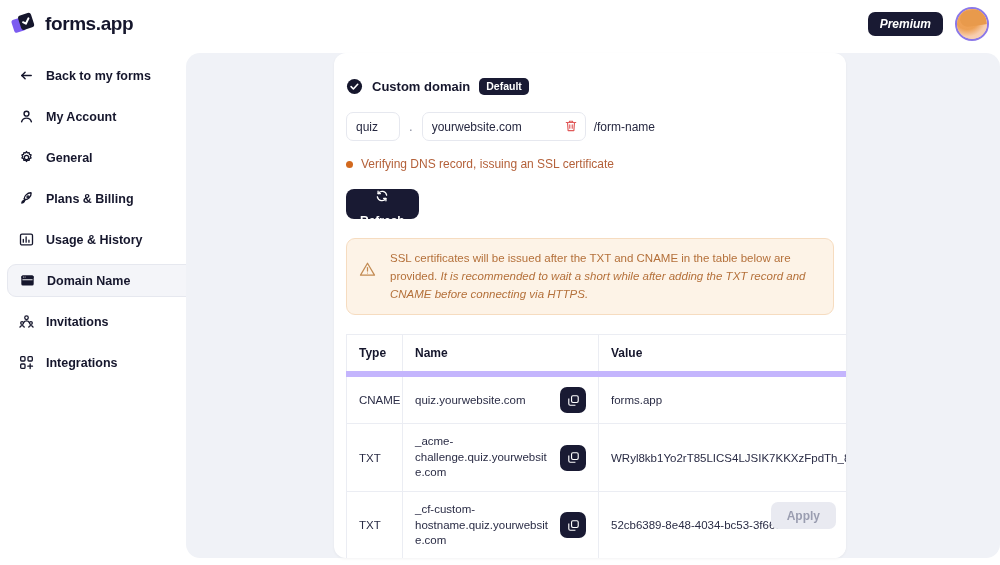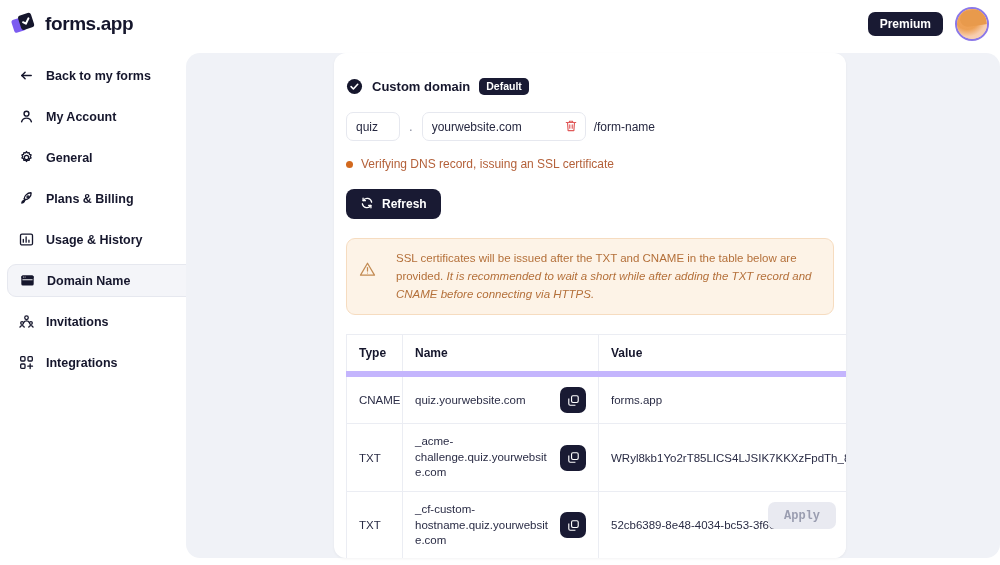--- a/index.html
+++ b/index.html
@@ -15,21 +15,21 @@
   .topbar {
     position: absolute; top: 0; left: 0; width: 1000px; height: 47px;
     background: #fff; display: flex; align-items: center;
   }
   .brand { display: flex; align-items: center; gap: 9px; margin-left: 10px; }
   .logo-mark { width: 26px; height: 26px; position: relative; }
   .brand-name {
     font-size: 19px; font-weight: bold; color: #15162c; letter-spacing: -0.4px;
   }
   .topbar-right {
-    margin-left: auto; display: flex; align-items: center; gap: 12px; margin-right: 11px;
+    margin-left: auto; display: flex; align-items: center; gap: 12px; margin-right: 11px; font-style: italic;
   }
   .premium-badge {
     background: #191a33; color: #fff; font-size: 12px; font-weight: bold;
     border-radius: 7px; padding: 6px 12px; line-height: 1; cursor: pointer;
   }
   .avatar {
     width: 34px; height: 34px; border-radius: 50%;
     border: 2px solid #8b78e8; overflow: hidden; position: relative;
     background: #f6d8c0; cursor: pointer;
   }
@@ -117,27 +117,27 @@
     display: flex; align-items: center; gap: 8px; margin-top: 16px; padding: 0 12px;
   }
   .status-dot { width: 7px; height: 7px; border-radius: 50%; background: #d2691e; flex:0 0 7px; }
   .status-text { font-size: 12px; color: #b4613a; }
 
   
   .refresh-btn {
     margin: 18px 0 0 12px; display: inline-flex; align-items: center; gap: 8px;
     background: #191a33; color: #fff; border: 0; border-radius: 8px;
     height: 30px; padding: 0 14px; cursor: pointer;
-    font-size: 12px; font-weight: bold; font-family: "Liberation Sans", sans-serif;
+    font-size: 12px; font-weight: bold; font-family: "Liberation Sans", sans-serif; flex-direction: column;
   }
 
   
   .warn-box {
     margin: 19px 12px 0 12px; background: #fdf3e7; border: 1px solid #f6dcc0;
-    border-radius: 9px; padding: 11px 12px; display: flex; gap: 20px; align-items: flex-start;
+    border-radius: 9px; padding: 11px 12px; display: flex; gap: 14px; align-items: flex-start;
   }
   .warn-ico { width: 17px; height: 17px; flex:0 0 17px; margin-top: 11px; }
   .warn-lines { font-size: 11.5px; color: #b4703a; line-height: 1.55; }
   .warn-lines .l2 { font-style: italic; }
 
   
   .table-scroll { margin: 19px 0 0 12px; overflow: hidden; }
   .dns-table {
     width: 524px; border-collapse: collapse;
     border: 1px solid #ebedf3; border-radius: 9px;
@@ -168,21 +168,21 @@
   
   .howto-row { display: flex; justify-content: flex-end; padding: 14px 18px 0 0; }
 
   
   .apply-row {
     position: absolute; right: 10px; bottom: 29px;
   }
   .apply-btn {
     background: #e9eaf1; color: #9a9db0; border: 0; border-radius: 7px;
     height: 27px; padding: 0 16px; font-size: 12px; font-weight: bold;
-    cursor: pointer; font-family: Liberation Mono, monospace;
+    cursor: pointer; font-family: Liberation Sans, sans-serif;
   }
 </style>
 </head>
 <body>
 
 <div class="app">
 
   <div class="topbar">
     <div class="brand">
       <span class="logo-mark">

